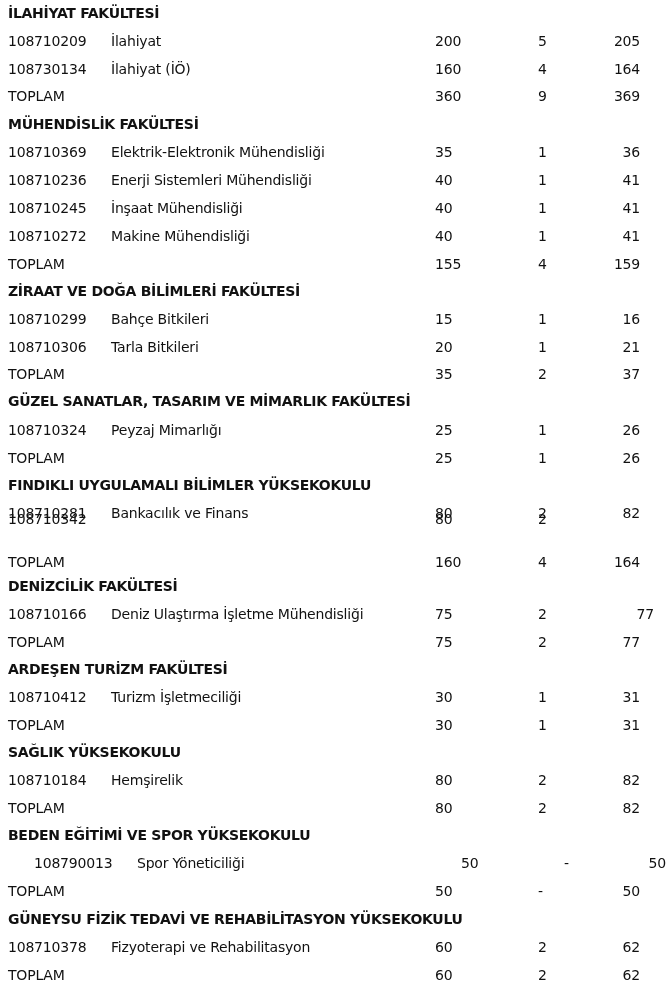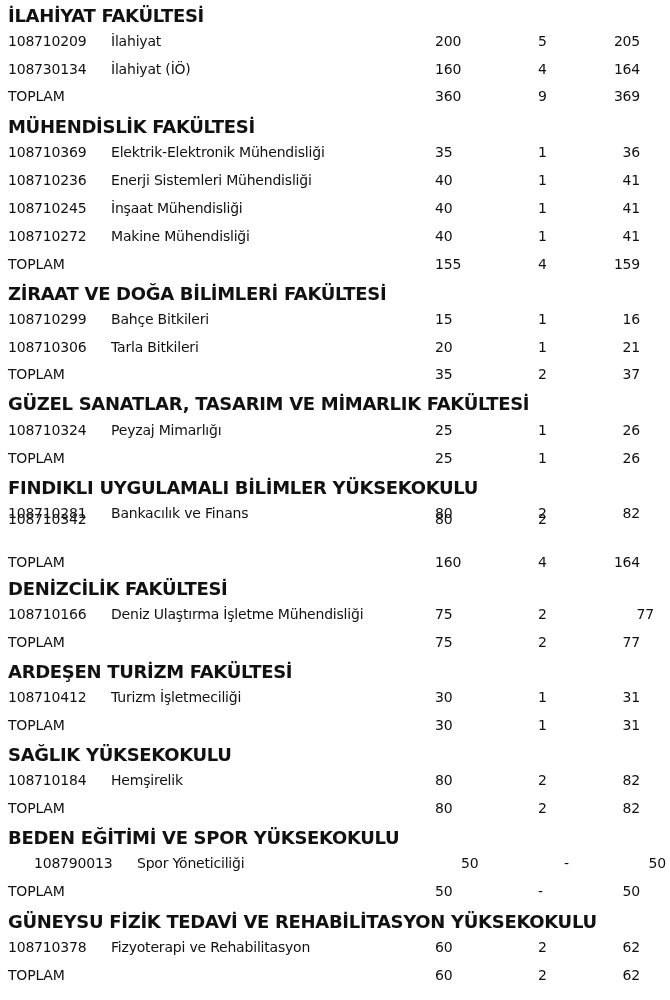--- a/index.html
+++ b/index.html
@@ -1,19 +1,19 @@
 <!DOCTYPE html>
 <html><head>
 <meta charset="utf-8">
 <style>
   html, body { margin: 0; padding: 0; background: #ffffff; }
   body { width: 670px; height: 1000px; position: relative; overflow: hidden;
          font-family: "DejaVu Sans", "Liberation Sans", sans-serif; color: #111; }
   .line { position: absolute; left: 0; width: 670px; height: 24px; }
-  .heading { font-weight: bold; font-size: 18px; left: 8px; top: 5px; position: absolute; white-space: nowrap; letter-spacing: -0.3px; }
+  .heading { font-weight: bold; font-size: 14px; left: 8px; top: 5px; position: absolute; white-space: nowrap; letter-spacing: -0.3px; }
   .cell { position: absolute; top: 5px; font-size: 14px; white-space: nowrap; letter-spacing: -0.2px; }
   .c-code { left: 8px; }
   .c-name { left: 111px; }
   .c-q1 { left: 435px; }
   .c-q2 { left: 538px; width: 12px; text-align: left; }
   .c-tot { right: 30px; }
 </style>
 </head>
 <body>
 

